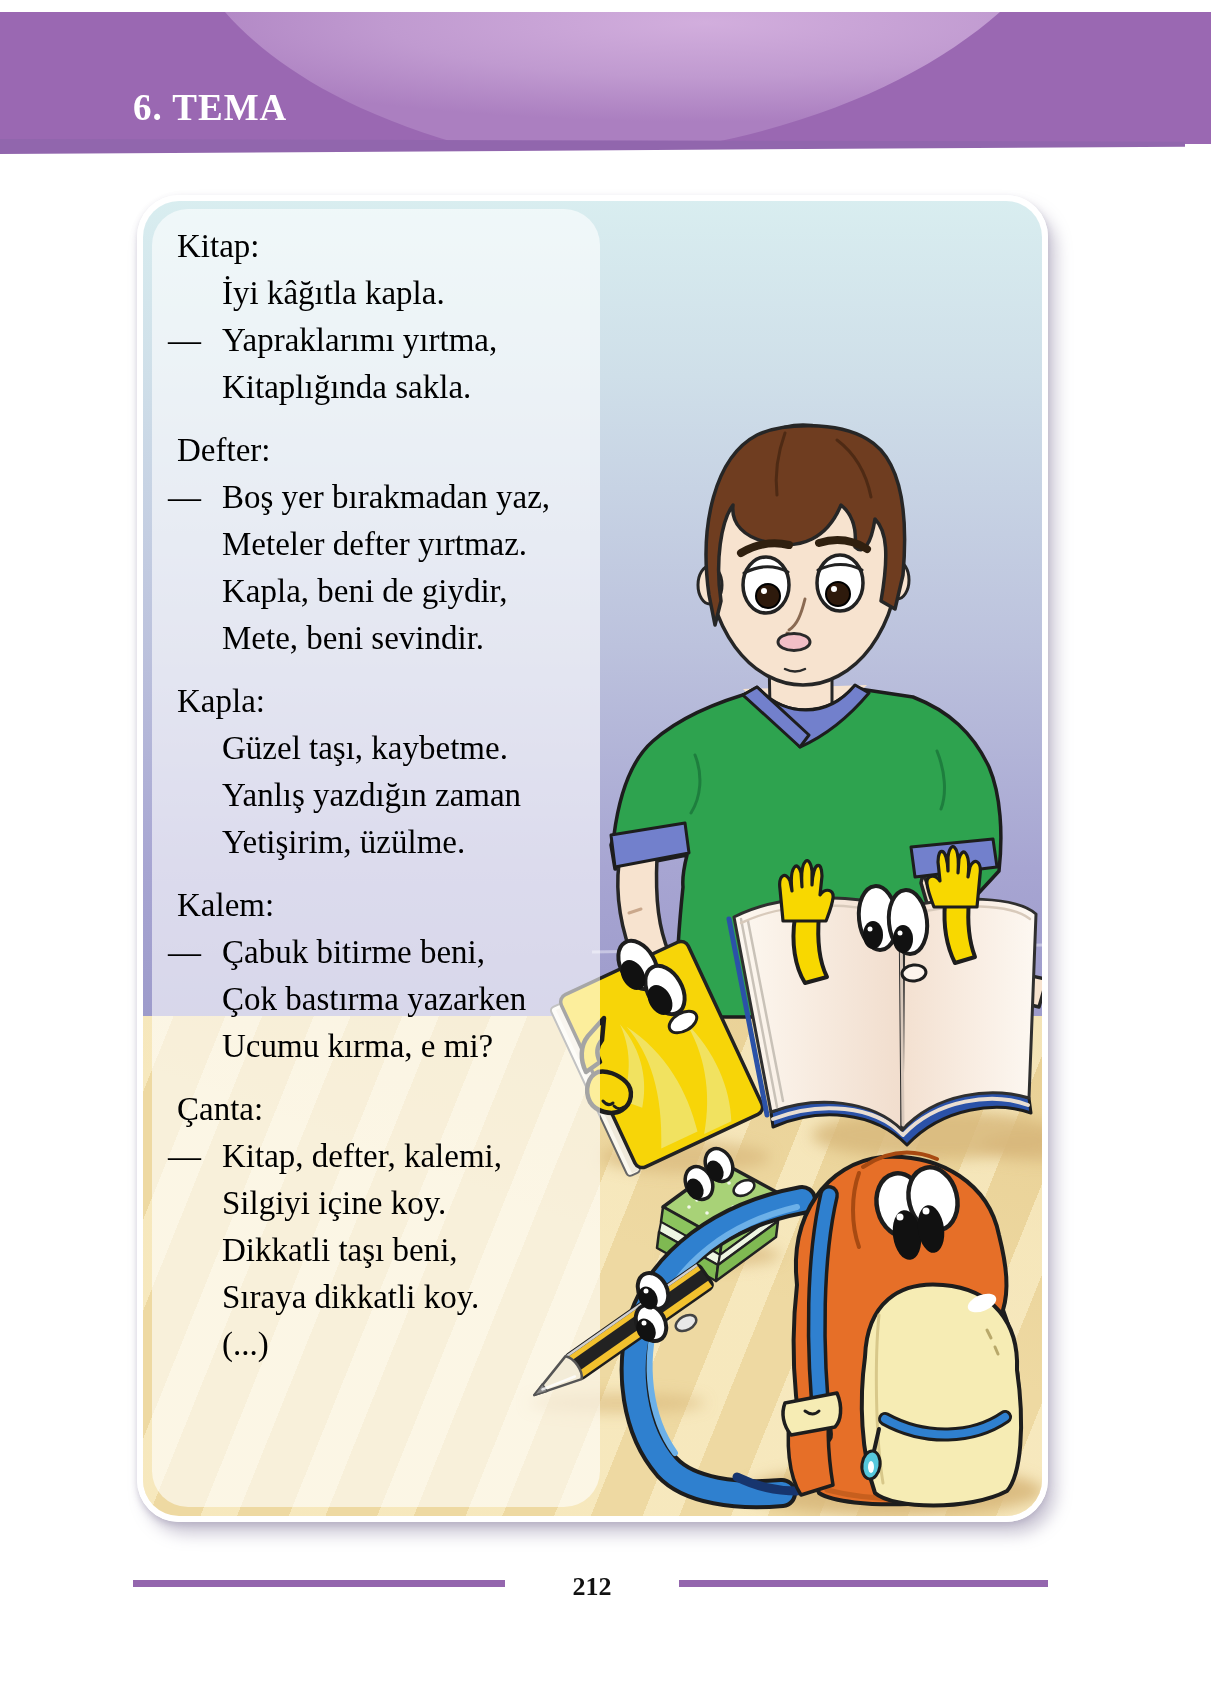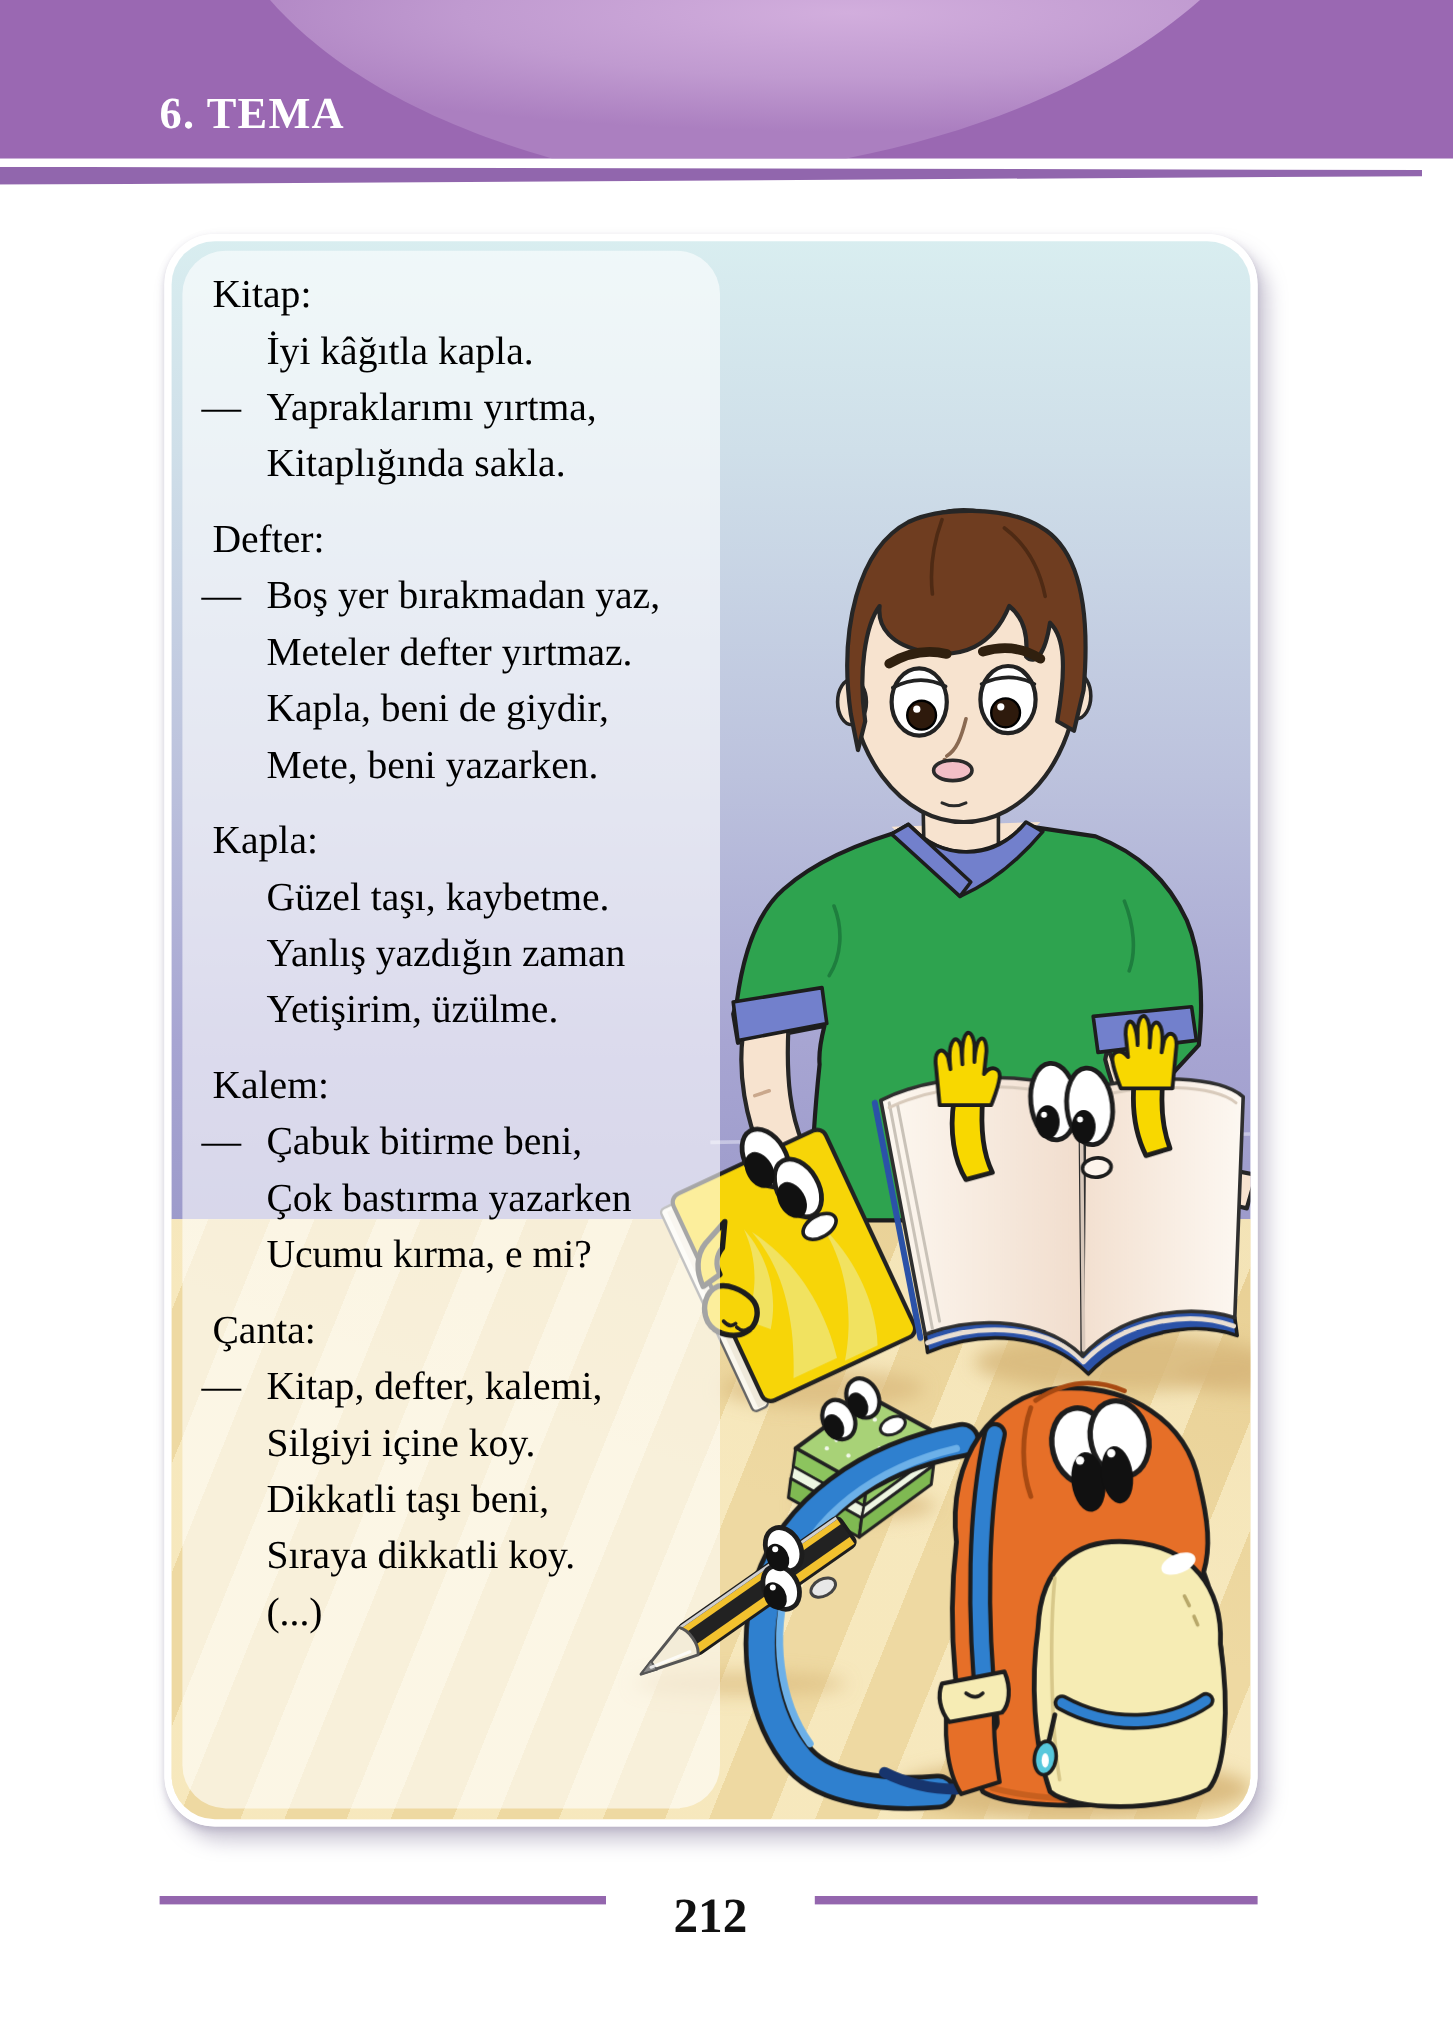--- a/index.html
+++ b/index.html
@@ -1,20 +1,20 @@
 <!DOCTYPE html>
 <html><head>
 <meta charset="utf-8">
 <style>
   * { margin:0; padding:0; box-sizing:border-box; }
   html,body { width:1211px; height:1684px; background:#ffffff; font-family:"Liberation Serif", serif; overflow:hidden; }
   .stage { position:relative; width:1211px; height:1684px; background:#fff; }
 
   
-  .header-band { position:absolute; left:0; top:0; width:1211px; height:132px; background:#9a68b2; overflow:hidden; }
+  .header-band { position:absolute; left:0; top:12px; width:1211px; height:132px; background:#9a68b2; overflow:hidden; }
   .header-band svg { position:absolute; left:0; top:0; }
   .header-title { position:absolute; left:133px; top:74px; font-size:37px; font-weight:bold; color:#ffffff; letter-spacing:1px; }
   .header-stripe { position:absolute; left:0; top:139px; width:1185px; height:15px; background:#9166ad;
                    clip-path:polygon(0 0, 100% 18%, 100% 52%, 0 100%); }
 
   
   .panel { position:absolute; left:137px; top:195px; width:911px; height:1327px;
            border:6px solid #ffffff; border-radius:42px; overflow:hidden;
            box-shadow:8px 12px 16px rgba(128,118,152,.4), 0 3px 6px rgba(128,118,152,.3); }
   .wall  { position:absolute; left:-6px; top:-6px; width:911px; height:821px;
@@ -35,21 +35,21 @@
   .stanza { margin-bottom:16px; }
   .line.head { padding-left:9px; }
   .line.cont { padding-left:54px; }
   .dash { display:inline-block; width:54px; }
 
   
   .footer-line { position:absolute; top:1580px; height:7px; background:#9466ae; }
   .footer-line.left  { left:133px; width:372px; }
   .footer-line.right { left:679px; width:369px; }
   .page-number { position:absolute; left:505px; top:1572px; width:174px; text-align:center;
-                 font-size:41px; font-weight:bold; color:#111; }
+                 font-size:26px; font-weight:bold; color:#111; }
 </style>
 </head>
 <body>
 
 <div class="stage">
 
   <div class="header-band">
     <svg width="1211" height="132" viewBox="0 0 1211 132">
       <defs>
         <radialGradient id="blobGrad" cx="62%" cy="8%" r="75%">
@@ -265,21 +265,21 @@
         <div class="line head">Kitap:</div>
         <div class="line cont">İyi kâğıtla kapla.</div>
         <div class="line"><span class="dash">—</span><span>Yapraklarımı yırtma,</span></div>
         <div class="line cont">Kitaplığında sakla.</div>
       </div>
       <div class="stanza">
         <div class="line head">Defter:</div>
         <div class="line"><span class="dash">—</span><span>Boş yer bırakmadan yaz,</span></div>
         <div class="line cont">Meteler defter yırtmaz.</div>
         <div class="line cont">Kapla, beni de giydir,</div>
-        <div class="line cont">Mete, beni yazarken.</div>
+        <div class="line cont">Mete, beni sevindir.</div>
       </div>
       <div class="stanza">
         <div class="line head">Kapla:</div>
         <div class="line cont">Güzel taşı, kaybetme.</div>
         <div class="line cont">Yanlış yazdığın zaman</div>
         <div class="line cont">Yetişirim, üzülme.</div>
       </div>
       <div class="stanza">
         <div class="line head">Kalem:</div>
         <div class="line"><span class="dash">—</span><span>Çabuk bitirme beni,</span></div>

